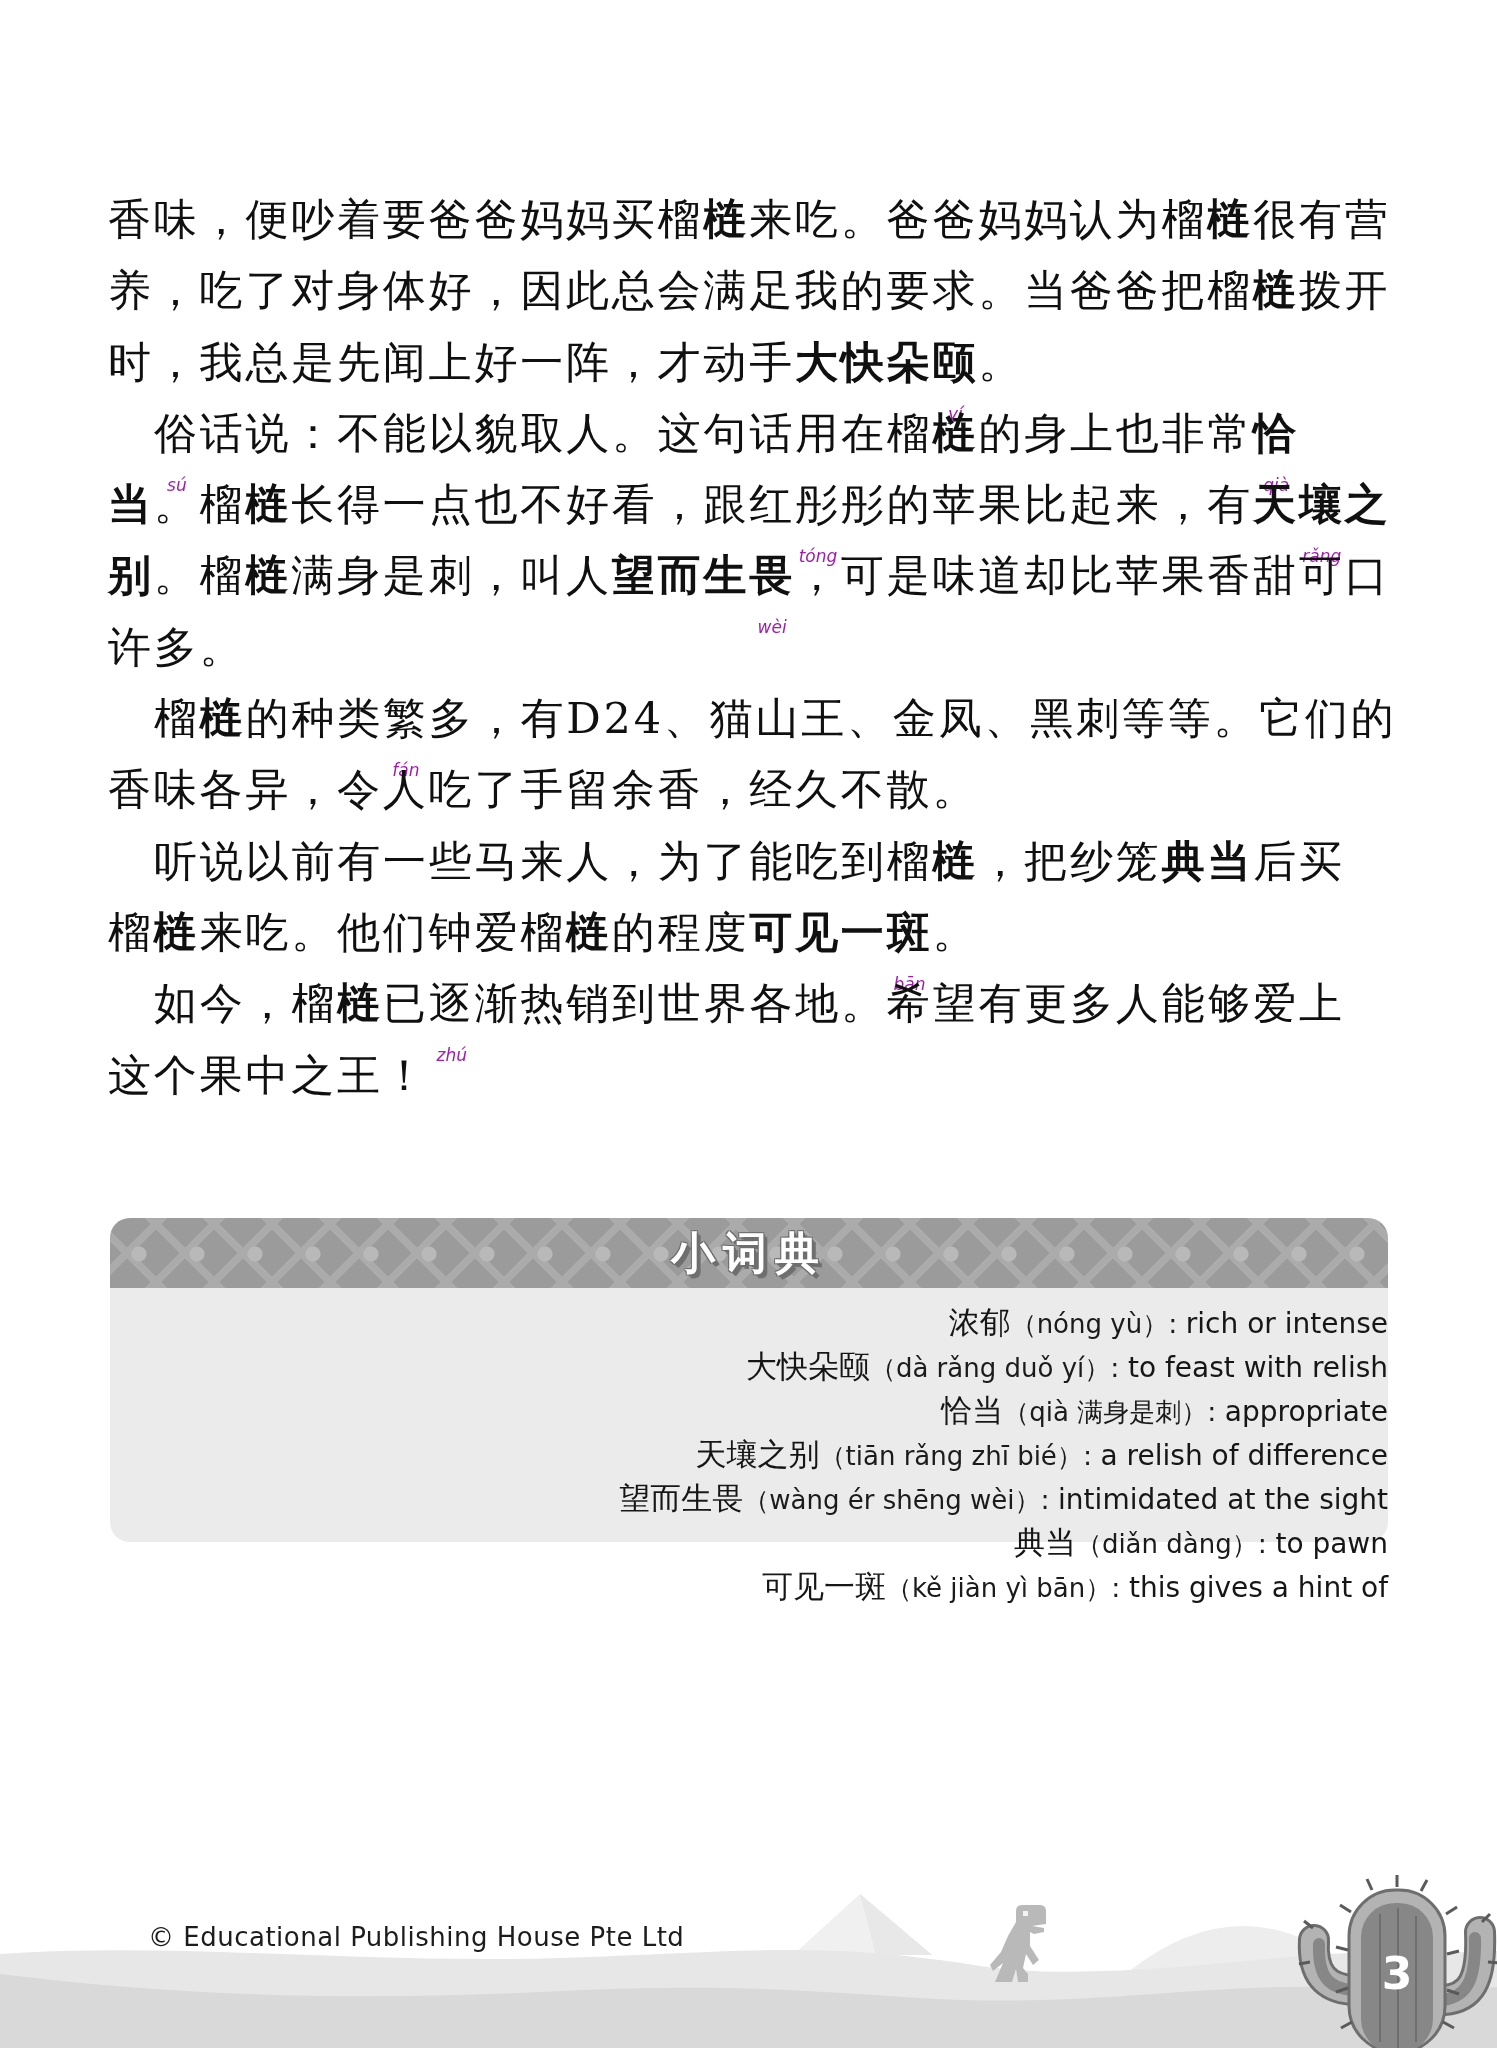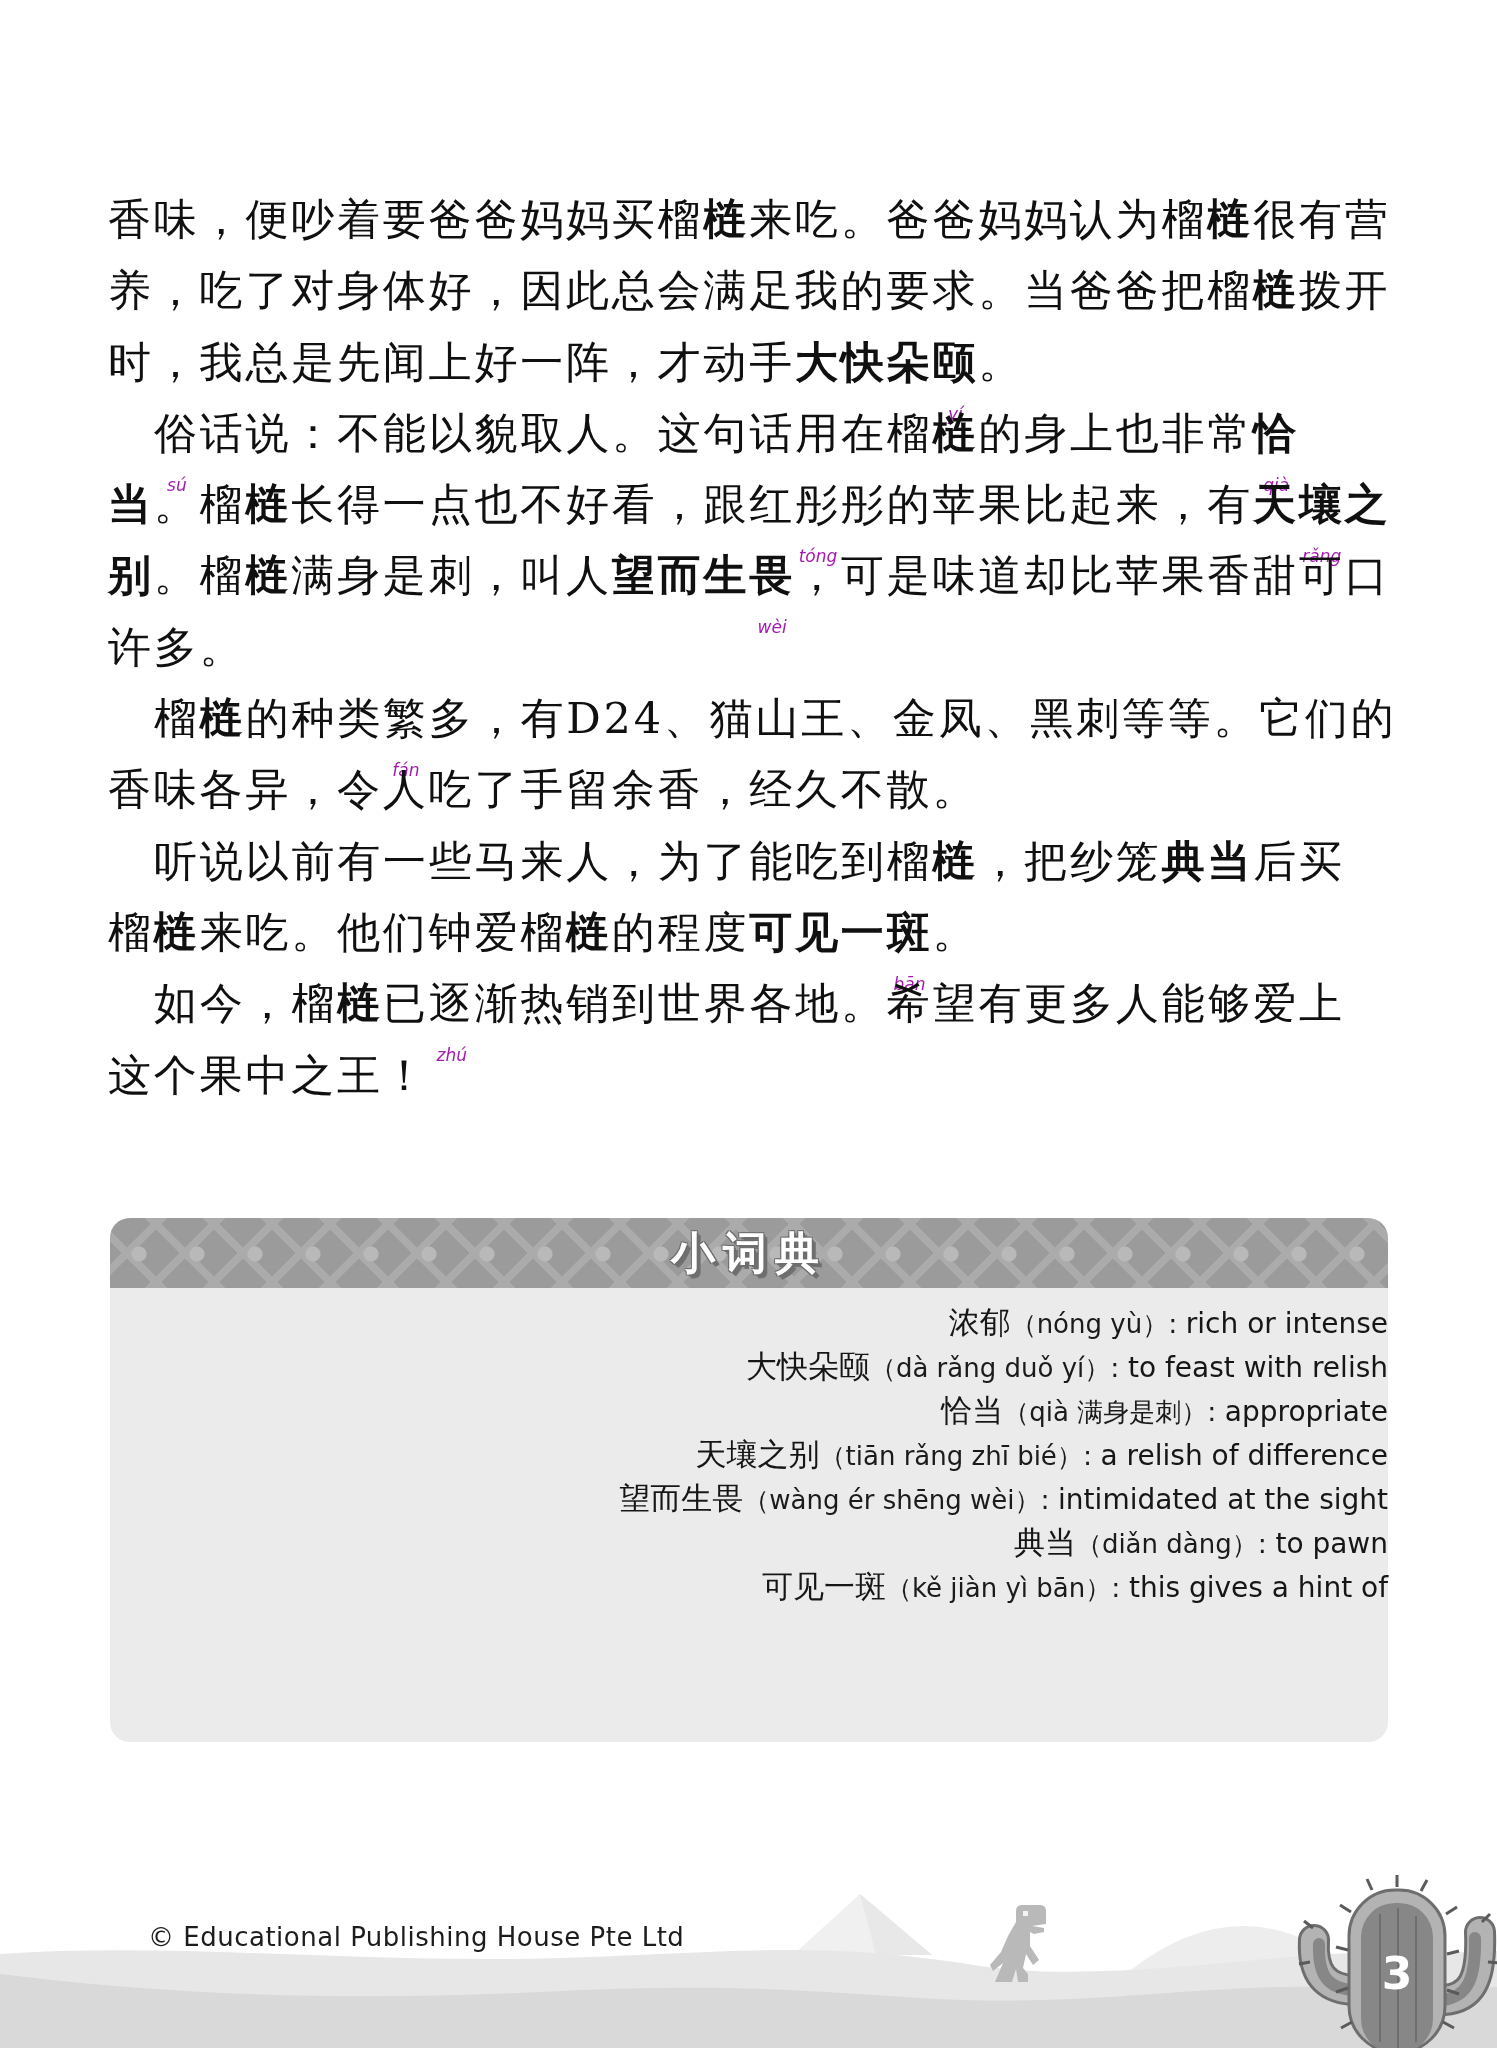--- a/index.html
+++ b/index.html
@@ -11,21 +11,21 @@
   .article{position:absolute;left:108px;top:150px;width:1300px;margin-top:44px;}
   .line{position:relative;height:71.3px;line-height:50px;font-size:43px;
         letter-spacing:2.8px;white-space:nowrap;color:#101010;}
   .line.ind{padding-left:46px;}
   .seg.b{font-weight:bold;}
   .pyw{position:relative;display:inline-block;}
   .py{position:absolute;left:50%;top:52px;transform:translateX(-50%);
       font-size:17px;letter-spacing:0;font-weight:normal;
       font-family:"DejaVu Sans",sans-serif;color:#a21caf;}
   
-  .dict{position:absolute;left:110px;top:1218px;width:1278px;height:524px;
+  .dict{position:absolute;left:110px;top:1218px;width:1278px;height:324px;
         background:#ebebeb;border-radius:20px;}
   .dict-header{height:70px;border-radius:20px 20px 0 0;position:relative;
         display:flex;align-items:center;justify-content:center;
         background-color:#9b9b9b;
         background-image:
           radial-gradient(circle at 29px 36px,#b9b9b9 7px,rgba(0,0,0,0) 8px),
           repeating-linear-gradient(45deg,rgba(0,0,0,0) 0 33px,#ababab 33px 41px),
           repeating-linear-gradient(135deg,rgba(0,0,0,0) 0 33px,#ababab 33px 41px);
         background-size:58px 72px,auto,auto;}
   .dict-title{font-family:"DejaVu Sans",sans-serif;font-weight:bold;

